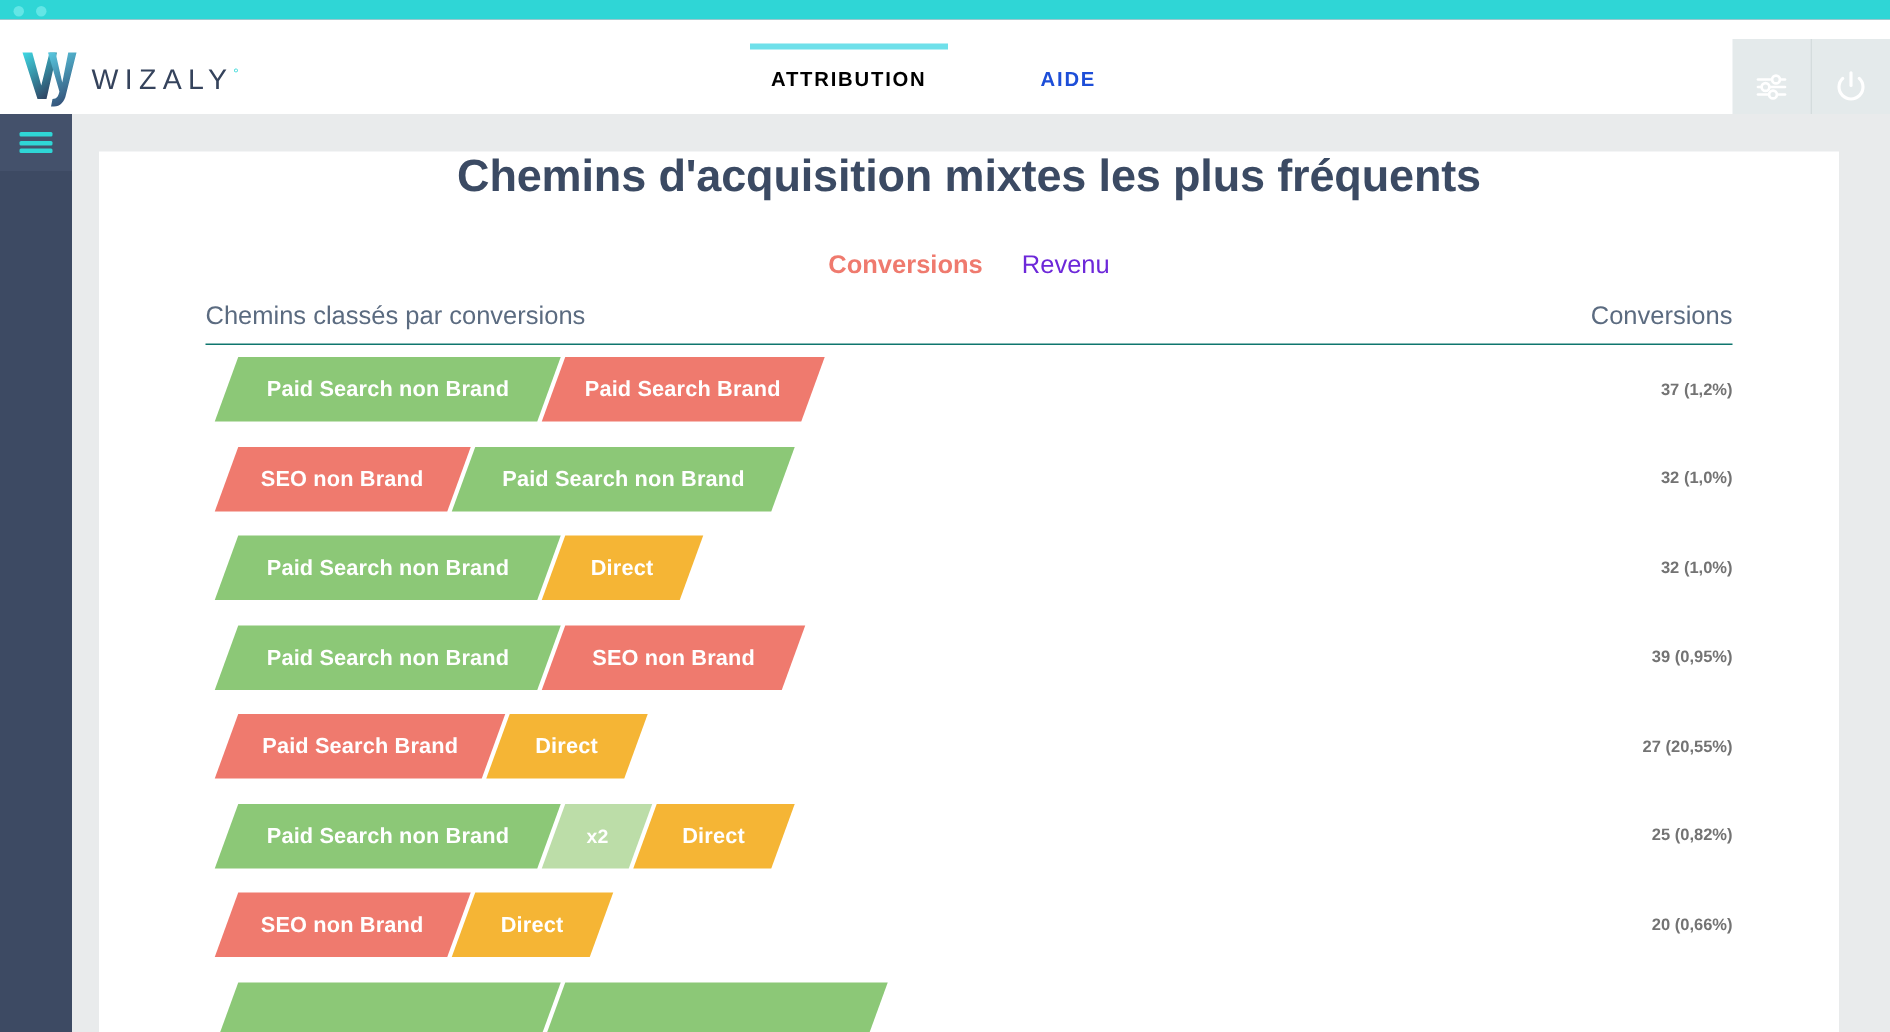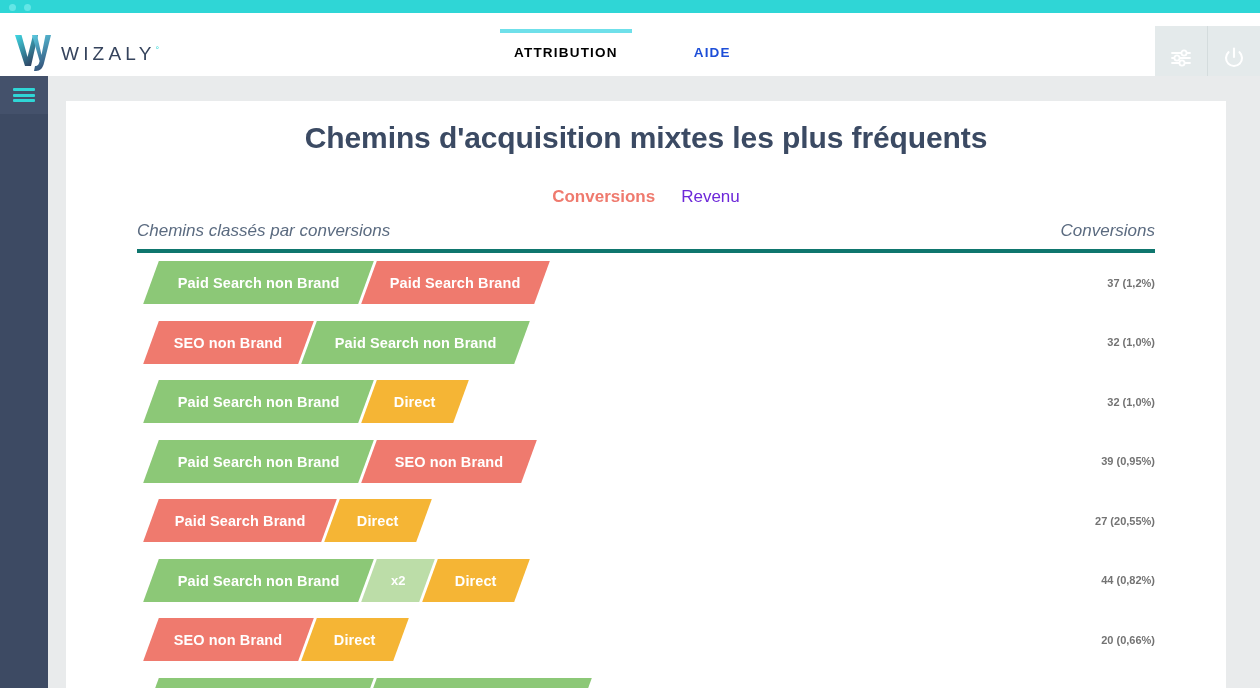--- a/index.html
+++ b/index.html
@@ -139,21 +139,20 @@
   .card {
     position: absolute;
     left: 66px; top: 101px;
     width: 1160px; height: 587px;
     background: #ffffff;
     overflow: hidden;
   }
 
   .page-title {
     margin: 0;
-    padding-top: 20px;
     text-align: center;
     font-size: 30px;
     font-weight: bold;
     color: #3b4a63;
     letter-spacing: -0.1px;
   }
 
   .metric-tabs {
     margin-top: 32px;
     display: flex;
@@ -169,22 +168,21 @@
     color: #ef7a6e;
     font-weight: bold;
   }
 
   .table-head {
     margin: 14px 71px 0 71px;
     display: flex;
     justify-content: space-between;
     align-items: flex-end;
     padding-bottom: 8px;
-    border-bottom: 4px solid #0f766e;
-    font-style: italic;
+    border-bottom: 1px solid #0f766e;
   }
   .th {
     font-size: 17px;
     color: #5b6b80;
   }
 
   .rows {
     margin: 0 71px;
   }
   .row {
@@ -369,21 +367,21 @@
           <div class="seg" style="background: rgb(140, 200, 119); width: 215px;">
             <span class="seg-label">Paid Search non Brand</span>
           </div>
           <div class="seg small" style="background: rgb(188, 221, 168); width: 58px;">
             <span class="seg-label">x2</span>
           </div>
           <div class="seg" style="background: rgb(245, 181, 53); width: 92px;">
             <span class="seg-label">Direct</span>
           </div>
         </div>
-        <div class="row-value">44 (0,82%)</div>
+        <div class="row-value">25 (0,82%)</div>
       </div>
       <div class="row">
         <div class="path">
           <div class="seg" style="background: rgb(239, 122, 110); width: 155px;">
             <span class="seg-label">SEO non Brand</span>
           </div>
           <div class="seg" style="background: rgb(245, 181, 53); width: 92px;">
             <span class="seg-label">Direct</span>
           </div>
         </div>

